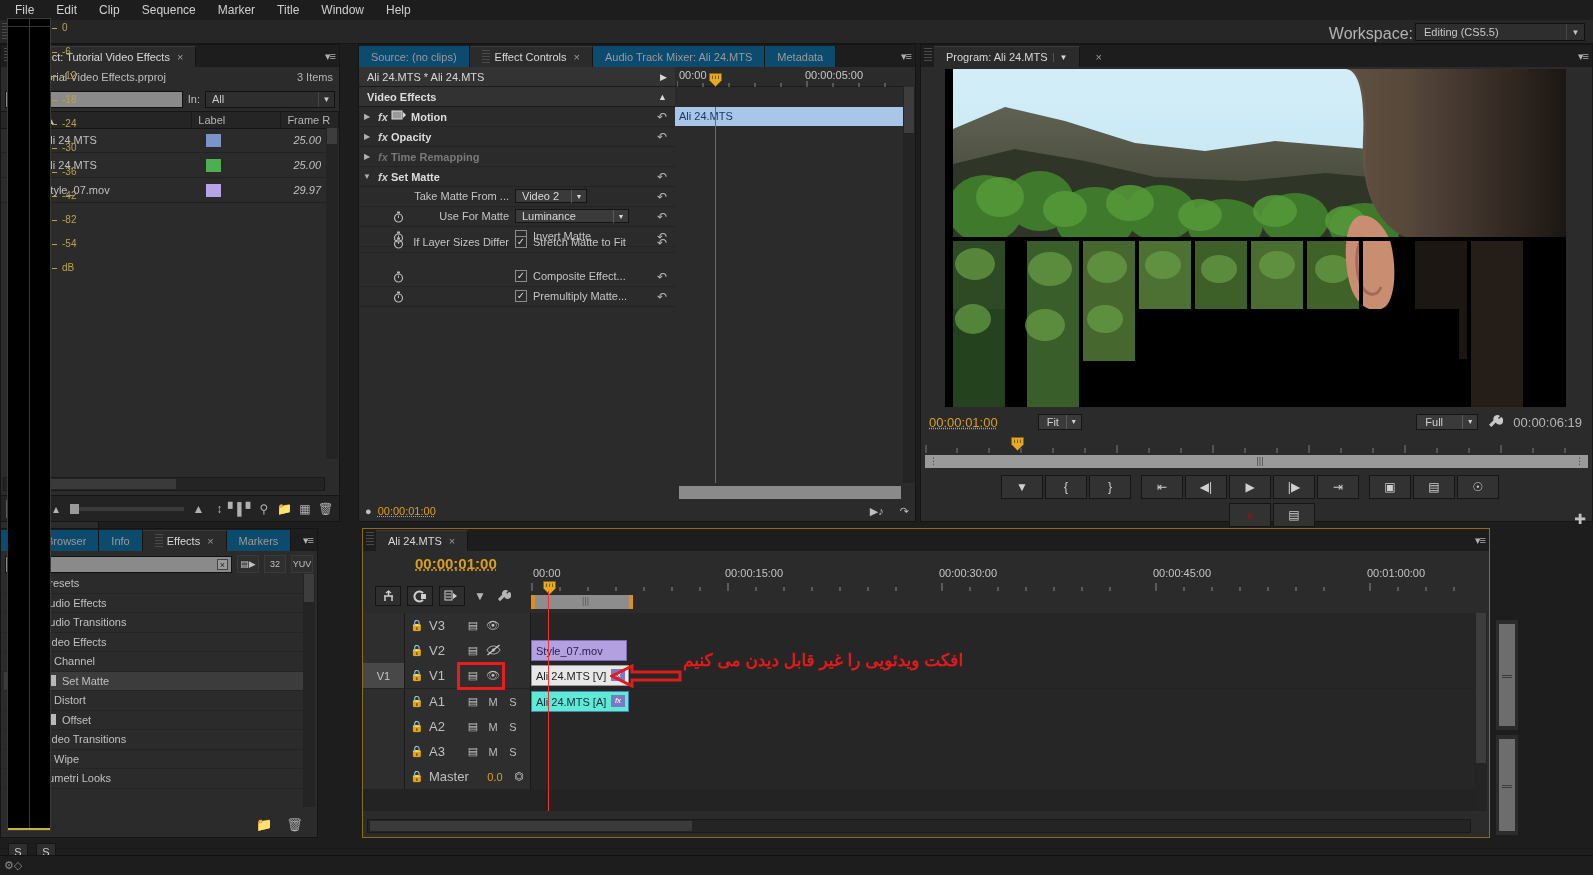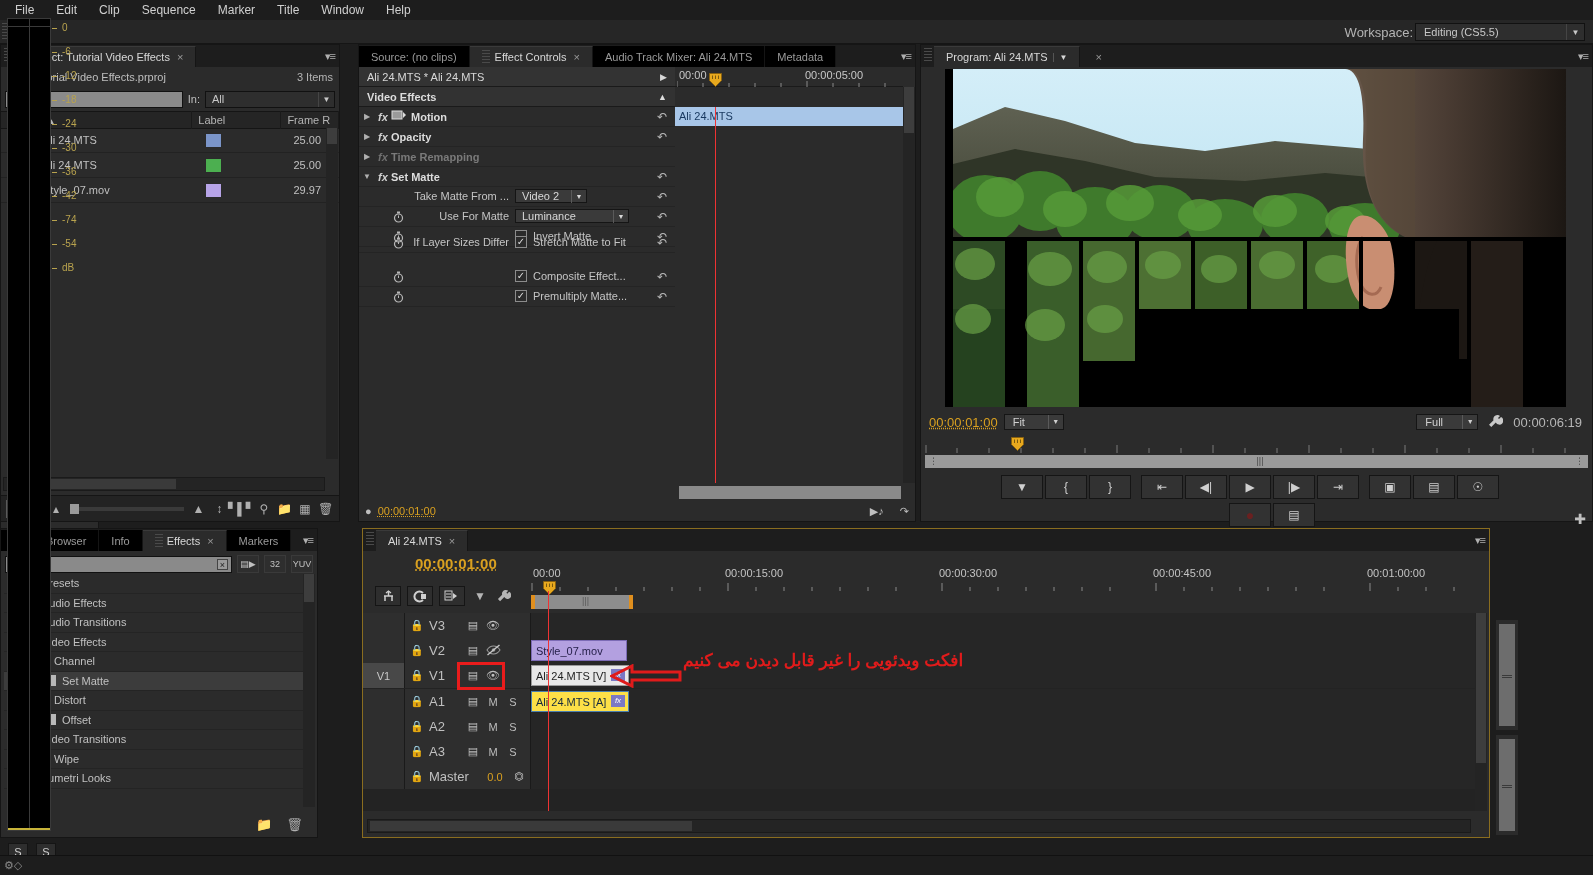--- a/index.html
+++ b/index.html
@@ -20,34 +20,34 @@
   }
   #menubar .mi { padding:0 11px; font-size:12px; color:#d0d0d0; line-height:20px; }
 
   
   #wsbar {
     position:absolute; left:0; top:20px; width:1593px; height:24px;
     background:#262626; border-bottom:1px solid #151515;
   }
   #wsbar .grip { position:absolute; left:2px; top:3px; width:7px; height:17px;
      background:repeating-linear-gradient(to bottom,#4a4a4a 0 1px,transparent 1px 3px); }
-  #ws-label { position:absolute; right:180px; top:5px; font-size:13px; color:#b4b4b4;}
+  #ws-label { position:absolute; right:180px; top:5px; font-size:16px; color:#b4b4b4;}
   #ws-select {
     position:absolute; right:8px; top:3px; width:170px; height:18px;
     background:#2e2e2e; border:1px solid #111; display:flex; align-items:center;
     padding-left:8px; font-size:11px; color:#c8c8c8;
   }
   #ws-select .arrow { position:absolute; right:0; top:0; width:18px; height:16px;
      border-left:1px solid #454545; display:flex; align-items:center; justify-content:center; font-size:8px;}
 
   
   .panel { position:absolute; background:#2b2b2b; border:1px solid #151515; }
   .tabbar { height:22px; background:#1d1d1d; display:flex; align-items:flex-end; position:relative; }
   .tab { height:21px; padding:0 12px; display:flex; align-items:center; font-size:11px;
-         color:#9a9a9a; background:#000000; border-right:1px solid #151515; position:relative;}
+         color:#9a9a9a; background:#0c4a6e; border-right:1px solid #151515; position:relative;}
   .tab.active { background:#2b2b2b; color:#d8d8d8; border-top:1px solid #3a3a3a;}
   .tab .x { margin-left:7px; font-size:11px; color:#9a9a9a;}
   .tabgrip { width:8px; height:14px; margin:0 2px 3px 3px;
       background:repeating-linear-gradient(to bottom,#4a4a4a 0 1px,transparent 1px 3px); align-self:center;}
   .tabmenu { position:absolute; right:4px; bottom:4px; font-size:11px; color:#b0b0b0; letter-spacing:-1px;}
 
   
   #project { left:0; top:44px; width:340px; height:478px; }
   #proj-head { height:20px; display:flex; align-items:center; padding:0 6px; background:#2b2b2b; }
   #proj-head .folderico { width:16px;height:13px;margin-right:8px; position:relative;}
@@ -61,21 +61,21 @@
   #proj-search .inbox .arrow{position:absolute;right:0;top:0;width:16px;height:15px;border-left:1px solid #454545;
       display:flex;align-items:center;justify-content:center;font-size:8px;}
   #proj-colhead { height:18px; background:#252525; border-top:1px solid #151515;
       border-bottom:1px solid #151515; display:flex; align-items:center; font-size:11px; color:#b4b4b4;}
   #proj-colhead .c { border-right:1px solid #1a1a1a; height:18px; line-height:18px; padding-left:6px;}
   .prow { height:25px; display:flex; align-items:center; font-size:11px; color:#c0c0c0;
       border-bottom:1px solid #222;}
   .prow .ico { width:18px; height:15px; margin:0 6px 0 18px; }
   .prow .nm { flex:0 0 auto; }
   .prow .lbl { position:absolute; left:204px; width:17px;height:15px; border:1px solid #2a2a2a;}
-  .prow .fr { position:absolute; left:250px; width:70px; text-align:right;}
+  .prow .fr { position:absolute; left:250px; width:70px; text-align:right;font-style:italic;}
   #proj-listarea { position:absolute; left:0; top:83px; right:0; bottom:46px; overflow:hidden;}
   #proj-vscroll { position:absolute; right:1px; top:83px; width:12px; bottom:62px; background:#242424;}
   #proj-vscroll .thumb{position:absolute;top:0;left:1px;width:10px;height:16px;background:#3d3d3d;}
   #proj-hscroll { position:absolute; left:2px; right:14px; bottom:30px; height:14px; background:#242424;
      border:1px solid #1a1a1a; }
   #proj-hscroll .thumb{position:absolute;left:14px;top:1px;width:158px;height:10px;background:#3a3a3a;}
   #proj-tools { position:absolute; left:0; right:0; bottom:0; height:26px; background:#232323;
      border-top:1px solid #151515; display:flex; align-items:center; padding:0 5px; gap:4px;}
   .ptool{width:20px;height:18px;display:flex;align-items:center;justify-content:center;color:#b0b0b0;font-size:12px;}
 
@@ -639,21 +639,21 @@
         <line x1="524" y1="172" x2="524" y2="338"></line>
           <line x1="580" y1="172" x2="580" y2="338"></line>
       </g>
       <line x1="8" y1="170" x2="621" y2="170" stroke="#000" stroke-width="4"></line>
       <rect x="0" y="0" width="8" height="338" fill="#000"></rect>
     </svg>
   </div>
 
   <div id="prog-ctrlrow">
     <span id="prog-tc">00:00:01:00</span>
-    <span class="monsel" style="margin-left:6px;width:60px">
+    <span class="monsel" style="margin-left:40px;width:44px">
       <span>Fit</span>
       <span class="ar">▼</span>
     </span>
     <span class="monsel" style="margin-left:auto;width:62px">
       <span>Full</span>
       <span class="ar">▼</span>
     </span>
     <span style="margin:0 10px;color:#c0c0c0">
       <svg width="15" height="15" viewBox="0 0 15 15">
           <path d="M9.5 1a4 4 0 00-4 5.2L1 10.7l2.3 2.3 4.5-4.5A4 4 0 1013 3l-2 2-1-1 2-2a4 4 0 00-2.5-1z" fill="#c8c8c8"></path>
@@ -1035,21 +1035,21 @@
     <div class="trk" style="top:76px">
       <div class="hdr">
         <span class="tgt"></span>
         <span class="lock">🔒</span>
         <span class="nm">A1</span>
         <span class="sw">▤</span>
         <span class="sw">M</span>
         <span class="sw">S</span>
       </div>
       <div class="area">
-        <div class="clip" style="left:0;width:98px;background:#fde047;border:1px solid #4a7fae;color:#14293e">
+        <div class="clip" style="left:0;width:98px;background:#5eead4;border:1px solid #4a7fae;color:#14293e">
           <span>Ali 24.MTS [A]</span>
           <span style="position:absolute;right:3px;top:3px;width:14px;height:12px;background:#7b78c4;color:#fff;font-size:8px;font-style:italic;text-align:center;line-height:12px">fx</span>
         </div>
       </div>
     </div>
 
     <div class="trk" style="top:101px">
       <div class="hdr">
         <span class="tgt"></span>
         <span class="lock">🔒</span>
@@ -1121,21 +1121,21 @@
       <span class="t" style="top:76px">-18</span>
     <span class="tick" style="top:106px"></span>
       <span class="t" style="top:100px">-24</span>
     <span class="tick" style="top:130px"></span>
       <span class="t" style="top:124px">-30</span>
     <span class="tick" style="top:154px"></span>
       <span class="t" style="top:148px">-36</span>
     <span class="tick" style="top:178px"></span>
       <span class="t" style="top:172px">-42</span>
     <span class="tick" style="top:202px"></span>
-      <span class="t" style="top:196px">-74</span>
+      <span class="t" style="top:196px">-82</span>
     <span class="tick" style="top:226px"></span>
       <span class="t" style="top:220px">-54</span>
     <span class="tick" style="top:250px"></span>
       <span class="t" style="top:244px">dB</span>
   </div>
   <div id="meter-btns">
     <span class="sb">S</span>
     <span class="sb">S</span>
   </div>
 </div>

